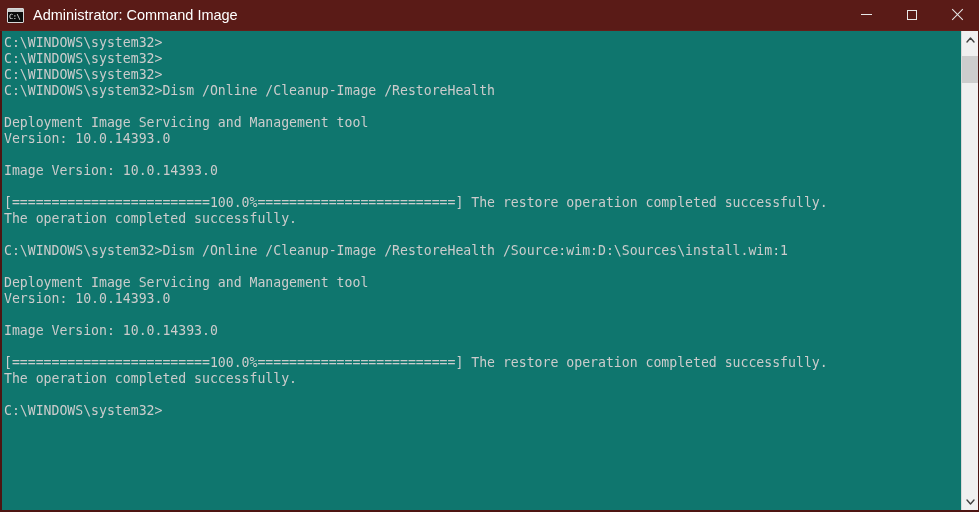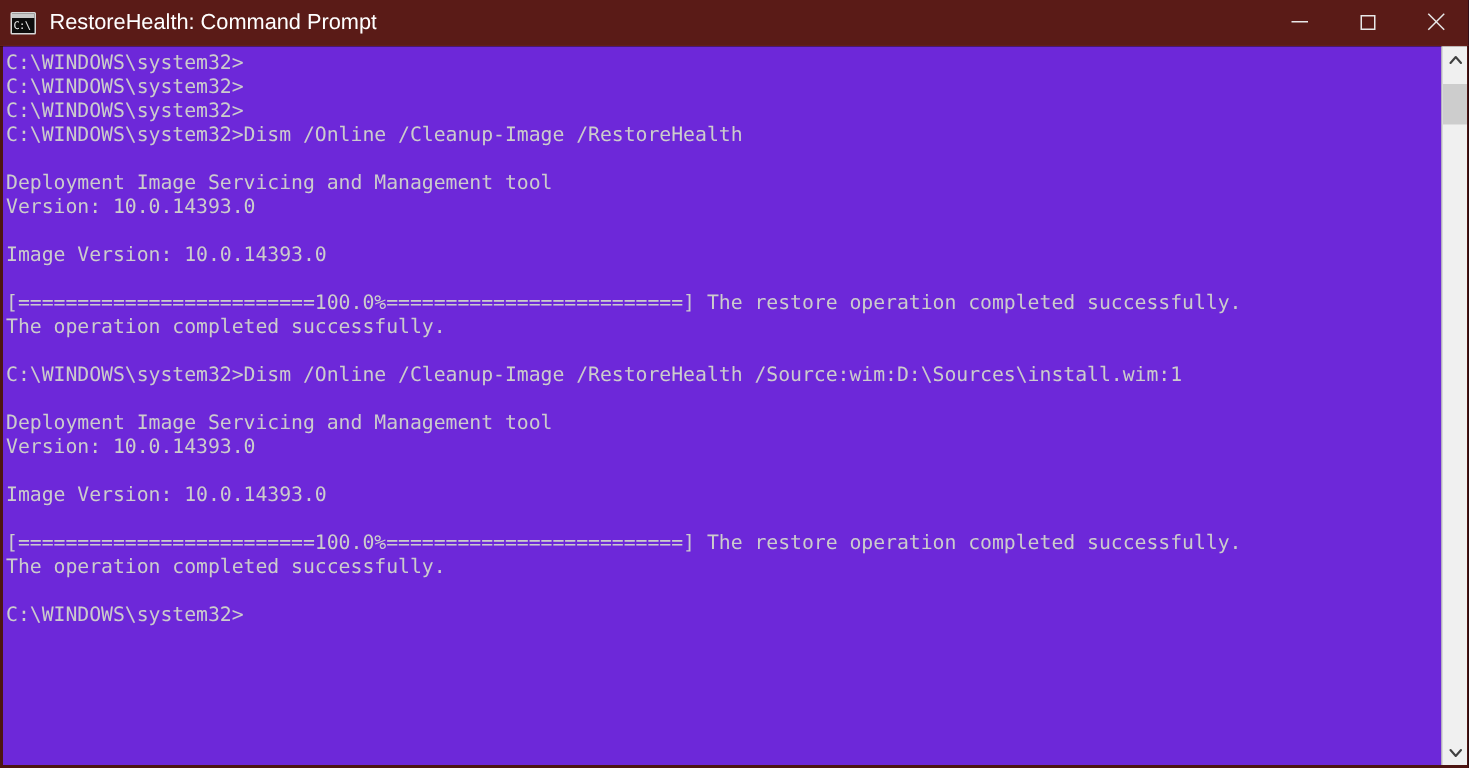--- a/index.html
+++ b/index.html
@@ -135,21 +135,21 @@
     position: relative;
     min-height: 0;
     background: #000000;
     border-left: 2px solid #4d1512;
     border-right: 1px solid #4d1512;
     border-bottom: 2px solid #4d1512;
     box-sizing: border-box;
   }
   #console {
     flex: 1 1 auto;
-    background: #6d28d9;
+    background: #0f766e;
     overflow: hidden;
     position: relative;
     padding: 4px 0 0 2px;
     box-sizing: border-box;
   }
   .line {
     color: #cccccc;
     font-family: "DejaVu Sans Mono", monospace;
     font-size: 13.2px;
     line-height: 16px;
@@ -198,21 +198,21 @@
 </head>
 <body>
 
 <div id="window">
 
   <div id="titlebar">
     <div id="titlebar-left">
       <div class="cmd-icon">
         <span class="cmd-icon-text">C:\</span>
       </div>
-      <div id="title-text">RestoreHealth: Command Prompt</div>
+      <div id="title-text">Administrator: Command Image</div>
     </div>
     <div id="window-controls">
       <div class="wc-btn">
         <span class="glyph-min"></span>
       </div>
       <div class="wc-btn">
         <span class="glyph-max"></span>
       </div>
       <div class="wc-btn">
         <span class="glyph-close"></span>

